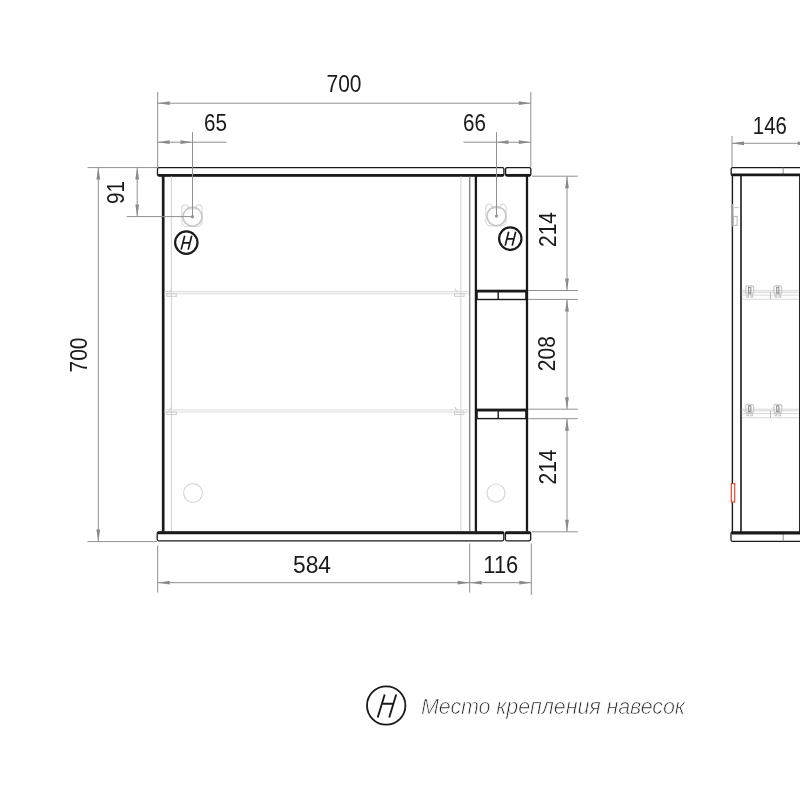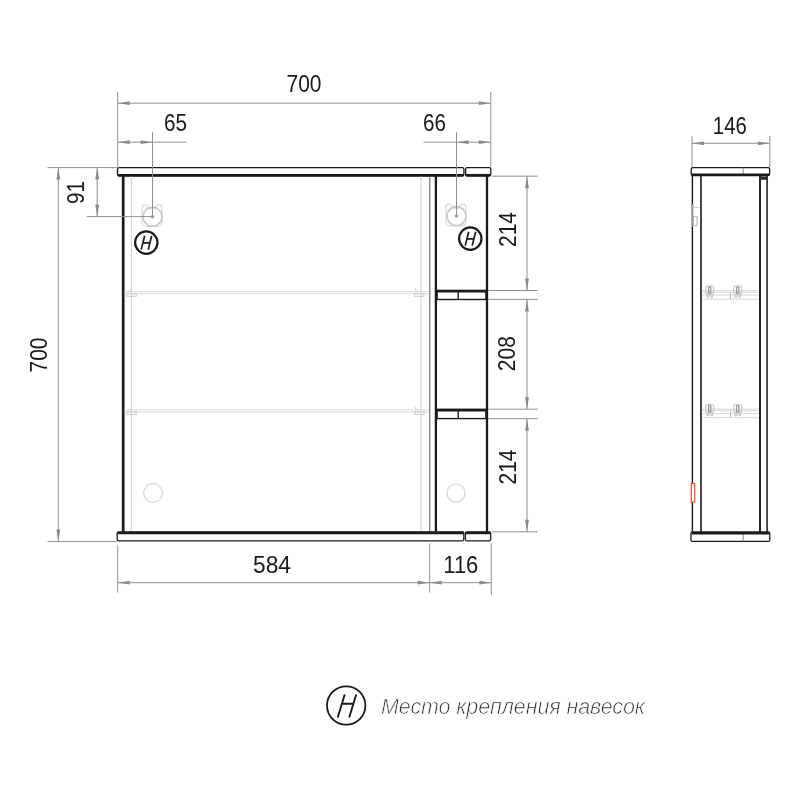--- a/index.html
+++ b/index.html
@@ -1,16 +1,16 @@
 <!DOCTYPE html>
 <html><head>
 <meta charset="utf-8">
 <style>
   html,body{margin:0;padding:0;background:#ffffff;}
-  svg{display:block;} .wrap{filter:grayscale(0%);}
+  svg{display:block;} .wrap{filter:grayscale(0%);padding-left:40px;}
   text{font-family:"Liberation Sans", sans-serif; fill:#1a1a1a;}
   .dim{font-size:23px;}
   .leg{font-size:21.5px; font-style:italic; fill:#2b2b2b; stroke:#ffffff; stroke-width:0.7;}
 </style>
 </head>
 <body>
 <div class="wrap">
 <svg width="800" height="800" viewBox="0 0 800 800" xmlns="http://www.w3.org/2000/svg">
 <rect x="0" y="0" width="800" height="800" fill="#ffffff"></rect>
 

